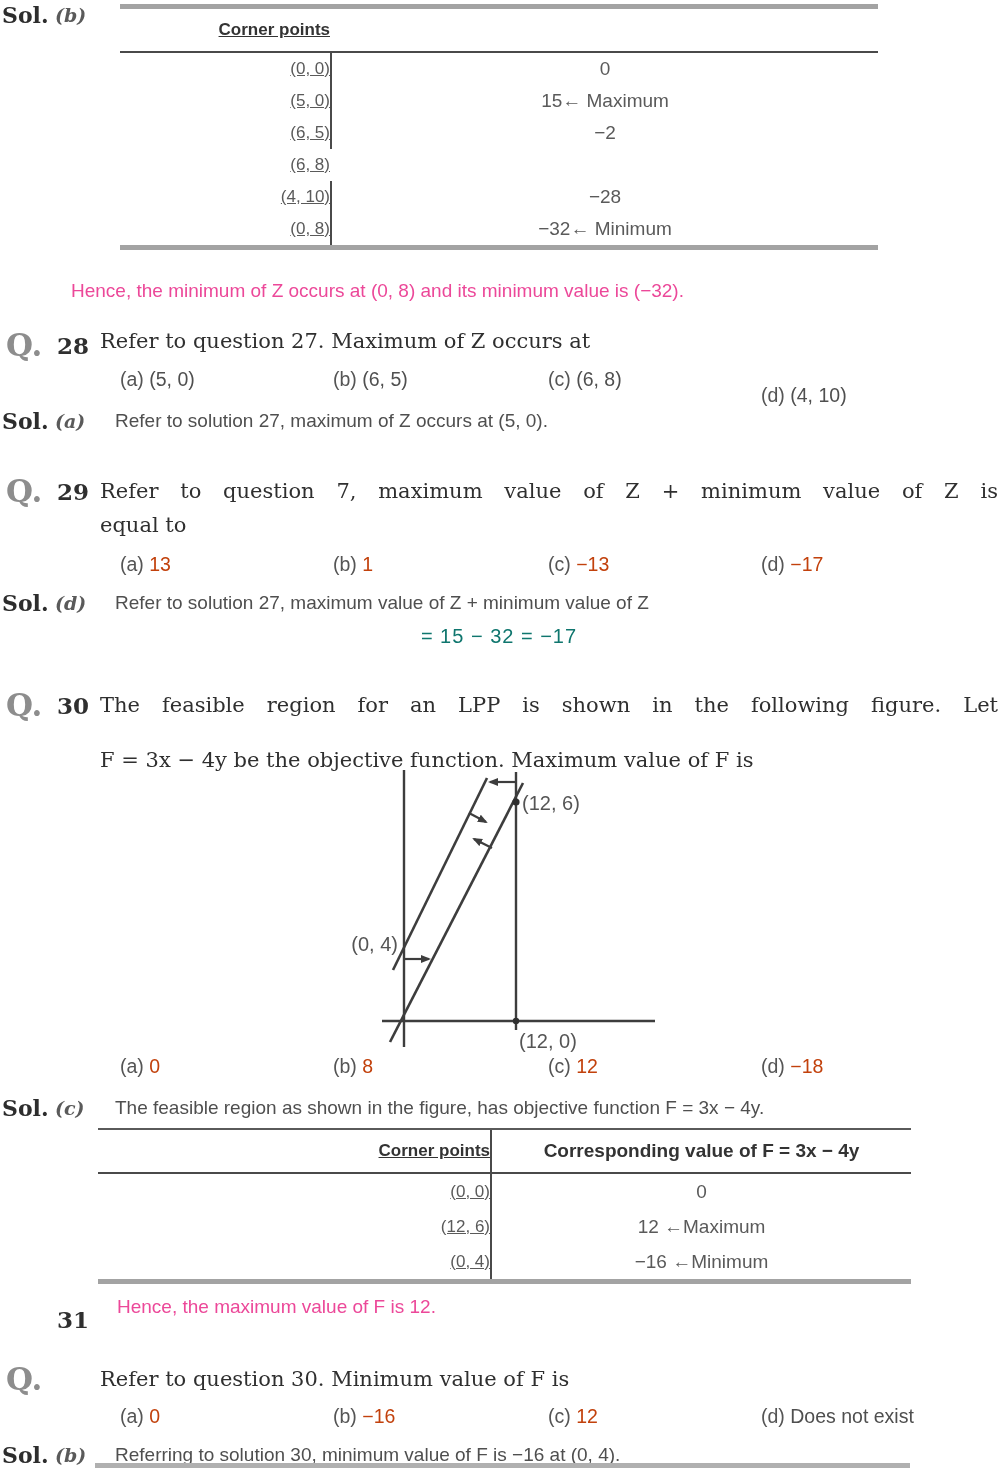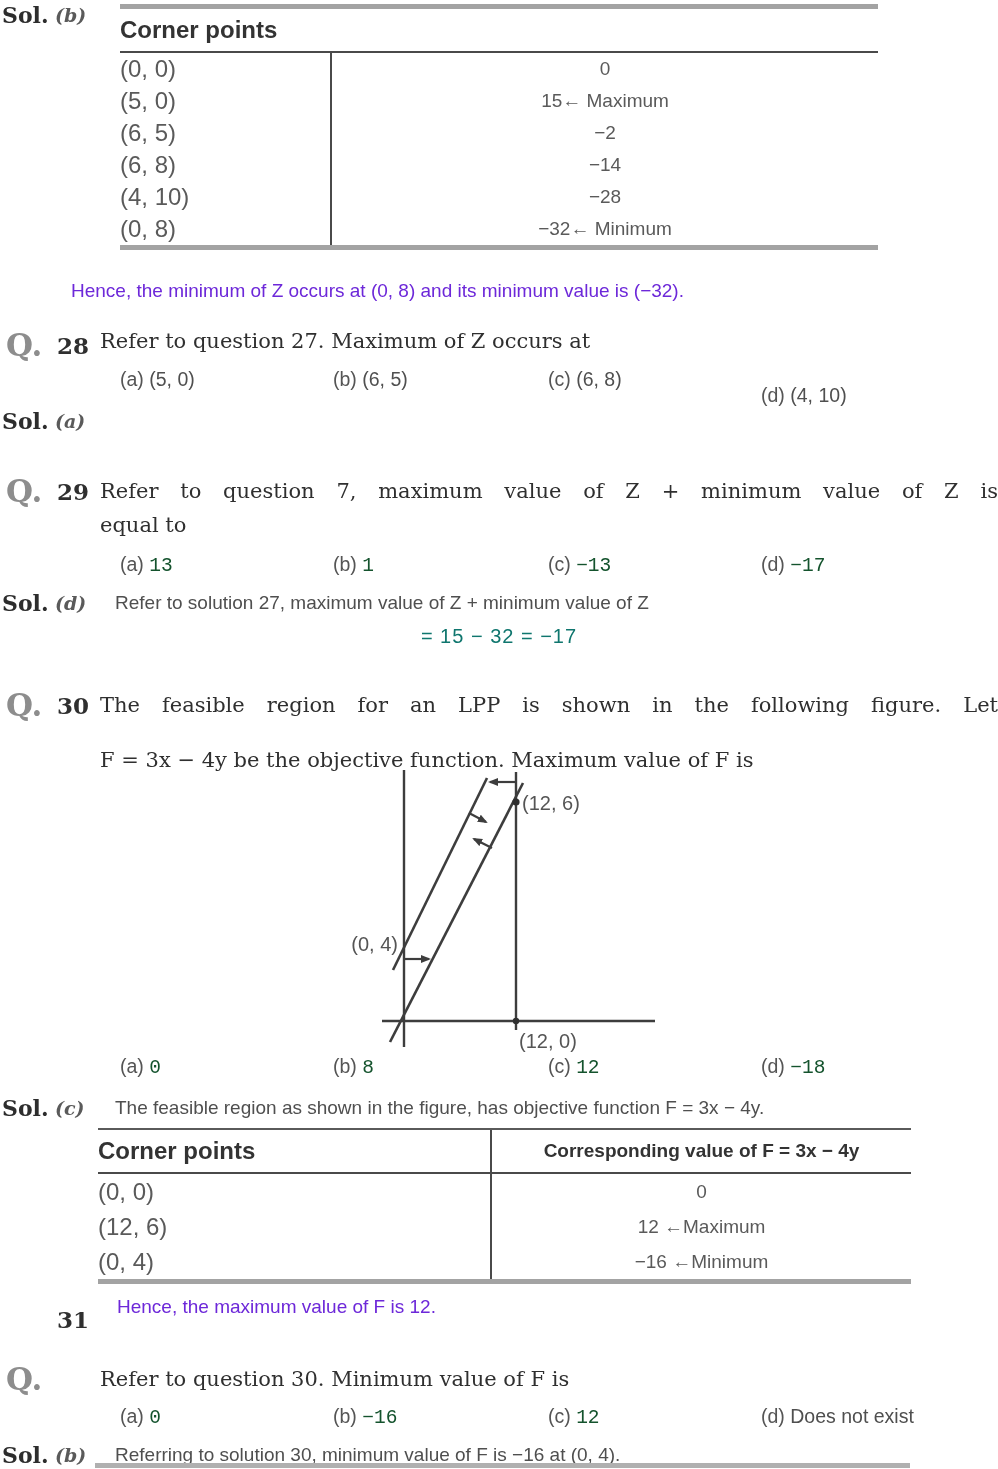--- a/index.html
+++ b/index.html
@@ -13,38 +13,38 @@
   .qnum{font-family:"DejaVu Serif",serif;font-weight:bold;font-size:23px;color:#2f2f2f;line-height:1;}
   .qtext{font-family:"DejaVu Serif",serif;font-size:21px;color:#2f2f2f;line-height:34px;}
   .jline{text-align:justify;text-align-last:justify;}
 
   .sol-label{font-family:"DejaVu Serif",serif;font-weight:bold;font-size:22px;color:#2d2d2d;line-height:1;}
   .sol-letter{font-family:"DejaVu Serif",serif;font-style:italic;font-weight:bold;font-size:19px;color:#5a5a5a;line-height:1;}
   .sol-text{font-size:19px;color:#4f4f4f;line-height:24px;}
 
   .opt{position:absolute;font-size:19.5px;color:#555555;white-space:nowrap;}
   .opt .v{color:#4f4f4f;}
-  .opt .v-serif{font-family:Liberation Mono, monospace;color:#14532d;}
+  .opt .v-serif{font-family:Liberation Sans, sans-serif;color:#c2410c;}
 
   .equation{font-size:20px;color:#0f766e;letter-spacing:1px;}
 
   
   .tbl{position:absolute;background:#ffffff;}
   .rule-thick{height:5px;background:#a3a3a3;}
   .rule-thin-dark{height:2px;background:#5a5a5a;}
   .tr{display:flex;align-items:center;}
   .hdr{font-weight:bold;color:#333333;font-size:19.5px;height:42px;}
   .hdr .c2{border-bottom:0;}
   .hdr-underline{height:2px;background:#4a4a4a;}
-  .c1{text-align:left;font-size:24px;}
+  .c1{text-align:right;font-size:17px;text-decoration:underline;}
   .c2{flex:1;text-align:center;font-size:19px;border-left:2px solid #4a4a4a;align-self:stretch;
       display:flex;align-items:center;justify-content:center;}
   .tbl .row{height:32px;color:#5a5a5a;}
   .tbl2 .row{height:35px;}
-  .note{font-size:19px;color:#6d28d9;text-align:right;}
+  .note{font-size:19px;color:#ec4899;text-align:right;}
 
   .figure-labels{font-size:20px;fill:#555555;font-family:"Liberation Sans",sans-serif;}
   .bottom-bar{background:#b0b0b0;}
 </style>
 </head>
 <body>
 
 <div class="page">
 
   <span class="abs sol-label" style="left:2px;top:4px;">Sol.</span>
@@ -63,21 +63,20 @@
     <div class="tr row">
       <div class="c1" style="width:210px;">(5, 0)</div>
       <div class="c2">15← Maximum</div>
     </div>
     <div class="tr row">
       <div class="c1" style="width:210px;">(6, 5)</div>
       <div class="c2">−2</div>
     </div>
     <div class="tr row">
       <div class="c1" style="width:210px;">(6, 8)</div>
-      <div class="c2">−14</div>
     </div>
     <div class="tr row">
       <div class="c1" style="width:210px;">(4, 10)</div>
       <div class="c2">−28</div>
     </div>
     <div class="tr row">
       <div class="c1" style="width:210px;">(0, 8)</div>
       <div class="c2">−32← Minimum</div>
     </div>
     <div class="rule-thick"></div>
@@ -89,20 +88,21 @@
   <span class="abs qnum" style="left:57px;top:334px;">28</span>
   <div class="abs qtext" style="left:100px;top:324px;width:898px;">Refer to question 27. Maximum of Z occurs at</div>
   <div class="abs" style="left:0;top:368px;width:998px;height:26px;">
     <span class="opt" style="left:120px;"><span>(a)</span> <span class="v">(5, 0)</span></span>
     <span class="opt" style="left:333px;"><span>(b)</span> <span class="v">(6, 5)</span></span>
     <span class="opt" style="left:548px;"><span>(c)</span> <span class="v">(6, 8)</span></span>
     <span class="opt" style="left:761px;margin-top:16px;"><span>(d)</span> <span class="v">(4, 10)</span></span>
   </div>
   <span class="abs sol-label" style="left:2px;top:410px;">Sol.</span>
   <span class="abs sol-letter" style="left:55px;top:412px;">(a)</span>
+  <div class="abs sol-text" style="left:115px;top:409px;width:870px;">Refer to solution 27, maximum of Z occurs at (5, 0).</div>
 
   <span class="abs qbadge" style="left:6px;top:476px;">Q.</span>
   <span class="abs qnum" style="left:57px;top:480px;">29</span>
   <div class="abs qtext jline" style="left:100px;top:474px;width:898px;">Refer to question 7, maximum value of Z + minimum value of Z is</div>
   <div class="abs qtext" style="left:100px;top:508px;width:898px;">equal to</div>
   <div class="abs" style="left:0;top:553px;width:998px;height:26px;">
     <span class="opt" style="left:120px;"><span>(a)</span> <span class="v-serif">13</span></span>
     <span class="opt" style="left:333px;"><span>(b)</span> <span class="v-serif">1</span></span>
     <span class="opt" style="left:548px;"><span>(c)</span> <span class="v-serif">−13</span></span>
     <span class="opt" style="left:761px;"><span>(d)</span> <span class="v-serif">−17</span></span>

